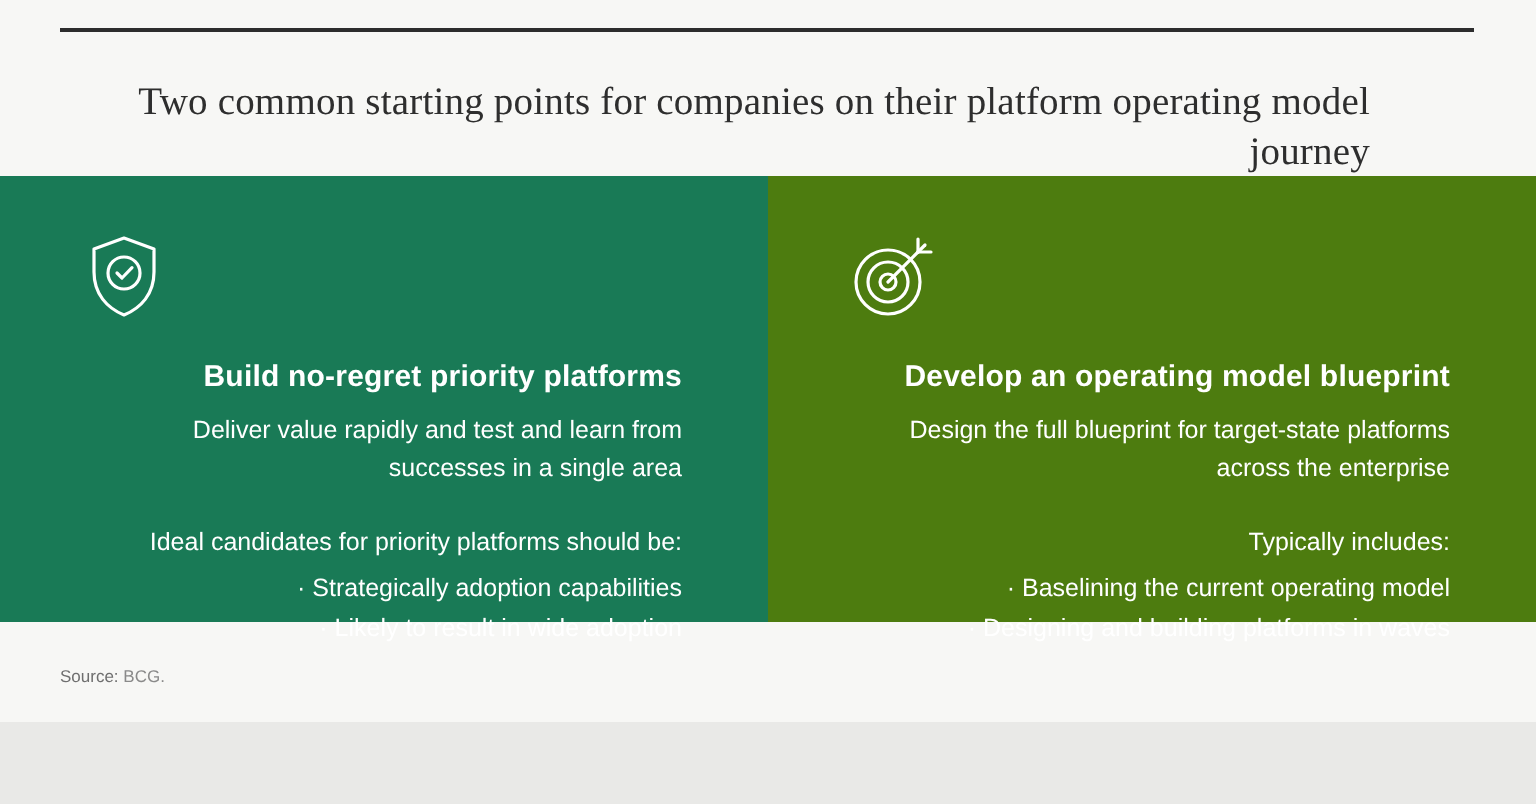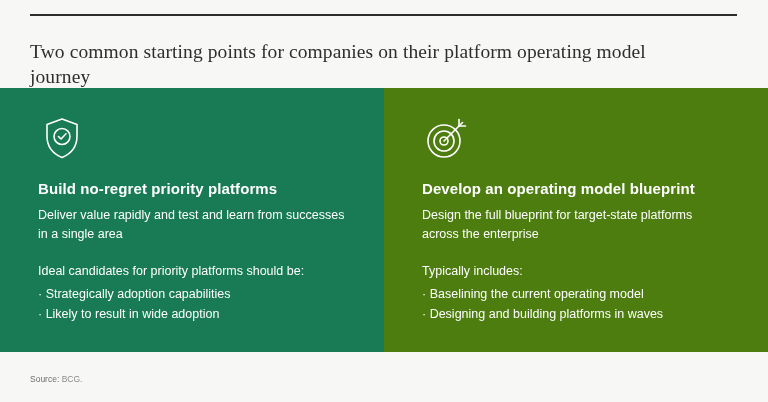--- a/index.html
+++ b/index.html
@@ -1,24 +1,25 @@
 <!DOCTYPE html>
 <html><head>
 <meta charset="utf-8">
 <style>
   html, body { margin: 0; padding: 0; }
   body { font-family: "Liberation Sans", sans-serif; background: #e9e9e7; }
 
   .slide {
     position: relative;
     width: 768px;
-    height: 402px;
+    height: 361px;
     background: #f7f7f5;
     overflow: hidden;
     margin: 0 auto;
+    text-align: right;
   }
 
   .top-rule {
     position: absolute;
     top: 14px;
     left: 30px;
     right: 31px;
     height: 2px;
     background: #2d2d2d;
   }
@@ -41,21 +42,21 @@
     top: 88px;
     left: 0;
     right: 0;
     bottom: 50px;
     display: flex;
   }
 
   .panel {
     flex: 1 1 50%;
     box-sizing: border-box;
-    padding: 26px 16px 20px 38px;
+    padding: 26px 43px 20px 38px;
     color: #ffffff;
   }
 
   .panel-icon { width: 48px; height: 48px; display: block; }
   .panel-icon svg { display: block; }
 
   .panel-heading {
     margin: 18px 0 9px 0;
     font-size: 15px;
     font-weight: 700;

